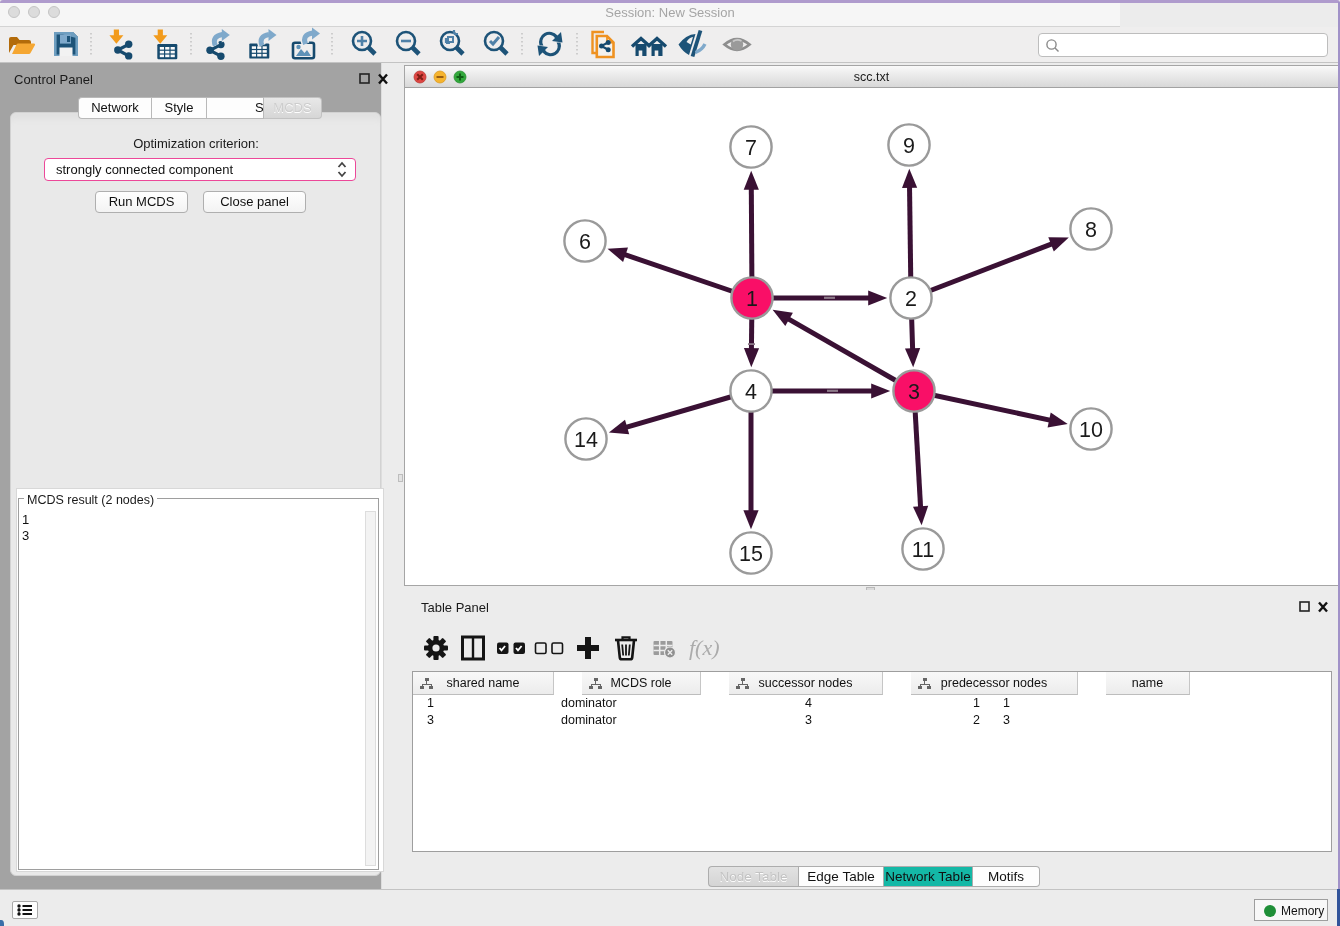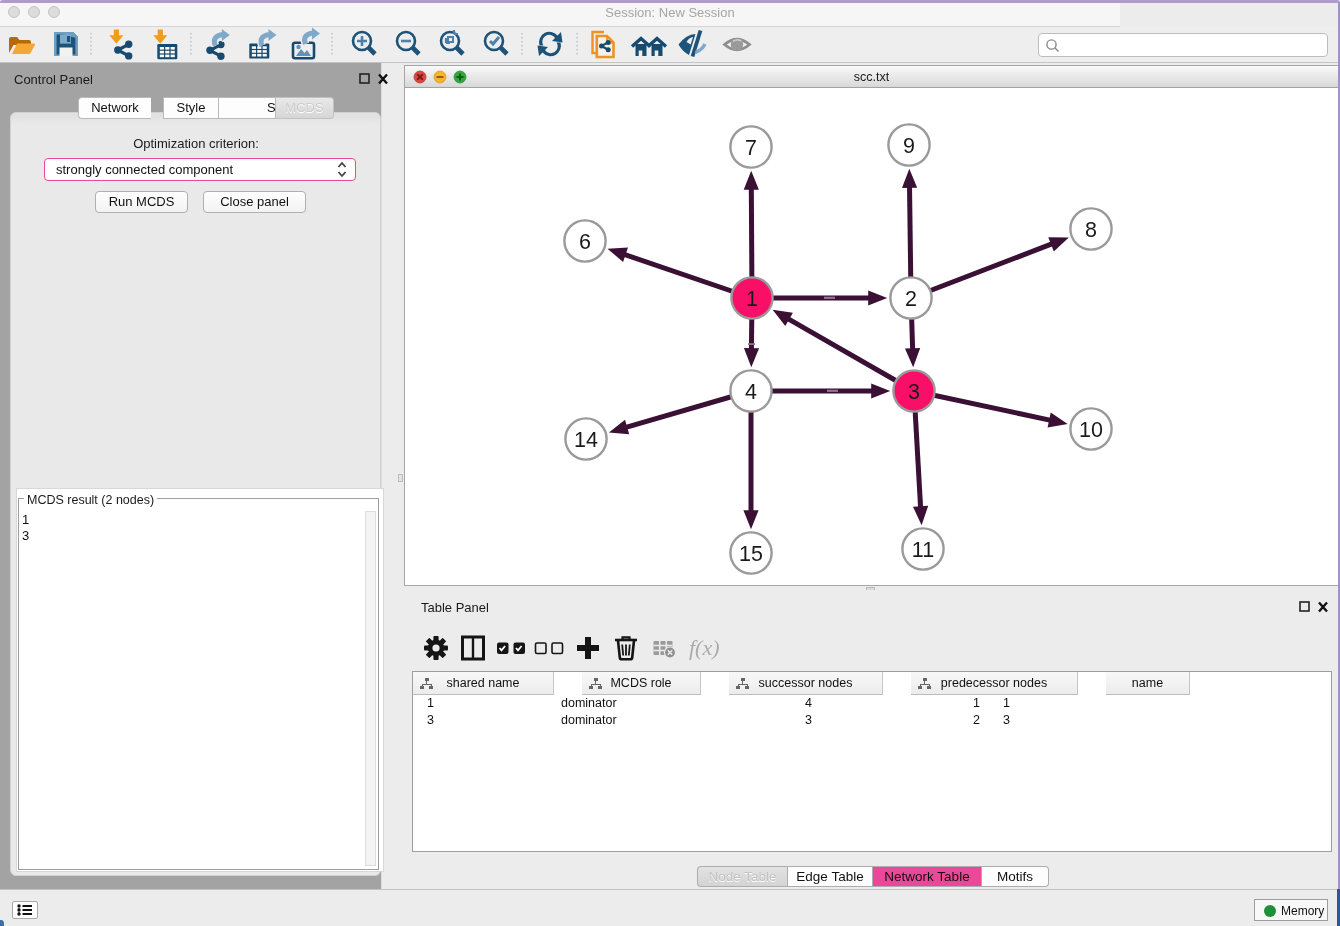--- a/index.html
+++ b/index.html
@@ -173,21 +173,21 @@
   <div class="abs" style="left:14px;top:9px;font-size:13px;color:#1A1A1A;">Control Panel</div>
   <svg class="abs" style="left:359px;top:10px" width="30" height="12" viewBox="0 0 30 12">
     <rect x="1" y="1" width="9" height="9" fill="none" stroke="#222" stroke-width="1.6"></rect>
     <path d="M20 1.5 L28 10.5 M28 1.5 L20 10.5" stroke="#111" stroke-width="2.4"></path>
   </svg>
 
   <div class="abs" style="left:10px;top:49px;width:371px;height:764px;background:#E9E9E9;border:1px solid #D2D2D2;border-radius:6px;box-shadow:inset 0 14px 6px -8px #E0E0E0;"></div>
 
   <div class="abs" style="left:78px;top:34px;height:22px;display:flex;font-size:13px;">
     <div style="width:73px;background:#FDFDFD;border:1px solid #B9B9B9;border-right:none;border-radius:4px 0 0 4px;text-align:center;line-height:19px;color:#111;">Network</div>
-    <div style="width:55px;background:#FDFDFD;border:1px solid #B9B9B9;border-right:none;text-align:center;line-height:19px;color:#111;margin-left:12px;">Style</div>
+    <div style="width:55px;background:#FDFDFD;border:1px solid #B9B9B9;border-right:none;text-align:center;line-height:19px;color:#111;">Style</div>
     <div style="width:58px;background:#FDFDFD;border:1px solid #B9B9B9;text-align:center;line-height:19px;color:#111;padding-left:48px;">Select</div>
     <div style="width:58px;background:linear-gradient(#E8E8E8,#D6D6D6);border:1px solid #C2C2C2;border-left:none;border-radius:0 4px 4px 0;text-align:center;line-height:19px;color:#CDCDCD;text-shadow:0 1px 0 #fff;">MCDS</div>
   </div>
   <div class="abs" style="left:11px;top:73px;width:370px;text-align:center;font-size:13px;color:#1A1A1A;">Optimization criterion:</div>
 
   <div class="abs" style="left:44px;top:95px;width:312px;height:23px;background:#fff;border:1px solid #ec4899;border-radius:4px;">
     <div style="position:absolute;left:11px;top:3px;font-size:13px;color:#111;">strongly connected component</div>
     <svg width="12" height="17" viewBox="0 0 12 17" style="position:absolute;right:7px;top:2px">
         <path d="M2.5 6 L6 2 L9.5 6 M2.5 11 L6 15 L9.5 11" fill="none" stroke="#444" stroke-width="1.8"></path>
       </svg>
@@ -363,24 +363,24 @@
       <div style="height:16.5px;position:relative;">
           <span style="position:absolute;left:14px;top:1px;">3</span>
           <span style="position:absolute;left:148px;top:1px;">dominator</span>
           <span style="position:absolute;left:392px;top:1px;">3</span>
           <span style="position:absolute;left:560px;top:1px;">2</span>
           <span style="position:absolute;left:590px;top:1px;">3</span>
         </div>
     </div>
   </div>
 
-  <div class="abs" style="left:293px;top:276px;height:21px;display:flex;font-size:13.5px;">
+  <div class="abs" style="left:304px;top:276px;height:21px;display:flex;font-size:13.5px;">
     <div style="width:90px;background:linear-gradient(#E2E2E2,#D4D4D4);border:1px solid #ADADAD;border-right:none;border-radius:4px 0 0 4px;text-align:center;line-height:19px;color:#C3C3C3;text-shadow:0 1px 0 #fff;">Node Table</div>
     <div style="width:85px;background:#FDFDFD;border:1px solid #ADADAD;border-right:none;text-align:center;line-height:19px;color:#111;">Edge Table</div>
-    <div style="width:110px;background:#ec4899;border:1px solid #ADADAD;text-align:center;line-height:19px;color:#111;">Network Table</div>
+    <div style="width:90px;background:#14b8a6;border:1px solid #ADADAD;text-align:center;line-height:19px;color:#111;">Network Table</div>
     <div style="width:67px;background:#FDFDFD;border:1px solid #ADADAD;border-left:none;border-radius:0 4px 4px 0;text-align:center;line-height:19px;color:#111;">Motifs</div>
   </div>
 </div>
 
 <div class="abs" id="statusbar" style="left:0;top:889px;width:1340px;height:37px;background:#ECECEC;border-top:1px solid #C3C3C3;">
   <div class="abs" style="left:12px;top:11px;width:26px;height:18px;background:#FDFDFD;border:1px solid #A9A9A9;border-radius:2px;">
     <svg width="16" height="12" viewBox="0 0 16 12" style="position:absolute;left:4px;top:2px">
       <circle cx="2" cy="2" r="1.7" fill="#111"></circle>
         <circle cx="2" cy="6" r="1.7" fill="#111"></circle>
         <circle cx="2" cy="10" r="1.7" fill="#111"></circle>

